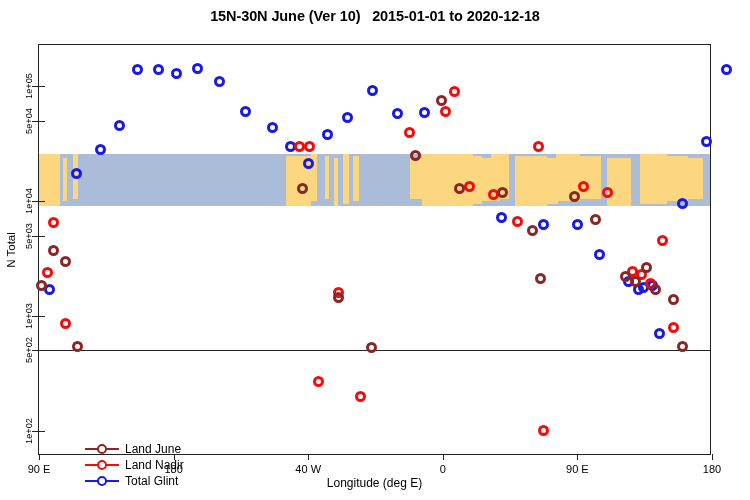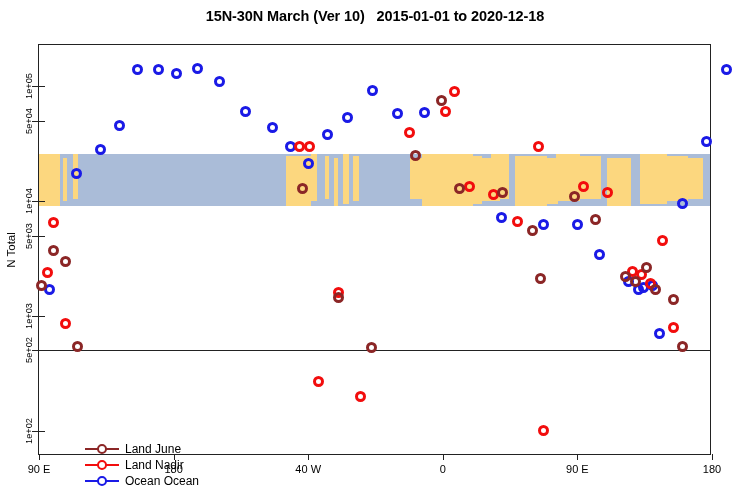--- a/index.html
+++ b/index.html
@@ -53,21 +53,21 @@
   .legdot{position:absolute;left:17px;top:50%;width:10px;height:10px;
     margin-left:-5px;margin-top:-5px;border-radius:50%;border:2.6px solid;
     box-sizing:border-box;background:#fff;}
   .legtxt{font-size:12px;}
 </style>
 </head>
 <body>
 
 <div id="root">
 
-  <div id="plot-title">15N-30N March (Ver 10)   2015-01-01 to 2020-12-18</div>
+  <div id="plot-title">15N-30N June (Ver 10)   2015-01-01 to 2020-12-18</div>
 
   <div id="plot-frame">
     <div id="map-band">
         <div class="ocean-band" style="top: 108.583px; height: 52.8412px; background: rgb(170, 188, 216);"></div>
         <div class="land" style="left: 0px; width: 20.9378px; top: 108.583px; height: 52.8412px; background: rgb(252, 215, 127);"></div>
         <div class="land" style="left: 8.97333px; width: 7.47778px; top: 110.583px; height: 48.3412px; background: rgb(252, 215, 127);"></div>
         <div class="land" style="left: 23.9289px; width: 4.48667px; top: 112.583px; height: 43.8412px; background: rgb(252, 215, 127);"></div>
         <div class="land" style="left: 34.3978px; width: 4.48667px; top: 108.583px; height: 45.3412px; background: rgb(252, 215, 127);"></div>
         <div class="land" style="left: 246.767px; width: 25.4244px; top: 110.583px; height: 50.8412px; background: rgb(252, 215, 127);"></div>
         <div class="land" style="left: 257.236px; width: 8.97333px; top: 112.583px; height: 46.3412px; background: rgb(252, 215, 127);"></div>
@@ -230,22 +230,23 @@
             <div class="legline" style="border-top-color: rgb(242, 13, 13);"></div>
             <div class="legdot" style="border-color: rgb(242, 13, 13);"></div>
           </div>
           <div class="legtxt">Land Nadir</div>
         </div>
         <div class="legrow">
           <div class="legmark">
             <div class="legline" style="border-top-color: rgb(26, 26, 230);"></div>
             <div class="legdot" style="border-color: rgb(26, 26, 230);"></div>
           </div>
-          <div class="legtxt">Ocean Ocean</div>
+          <div class="legtxt">Total Glint</div>
         </div>
       </div>
   </div>
 
   <div id="ylabel">
     <span>N Total</span>
   </div>
+  <div id="xlabel">Longitude (deg E)</div>
 
 </div>
 
 </body></html>

